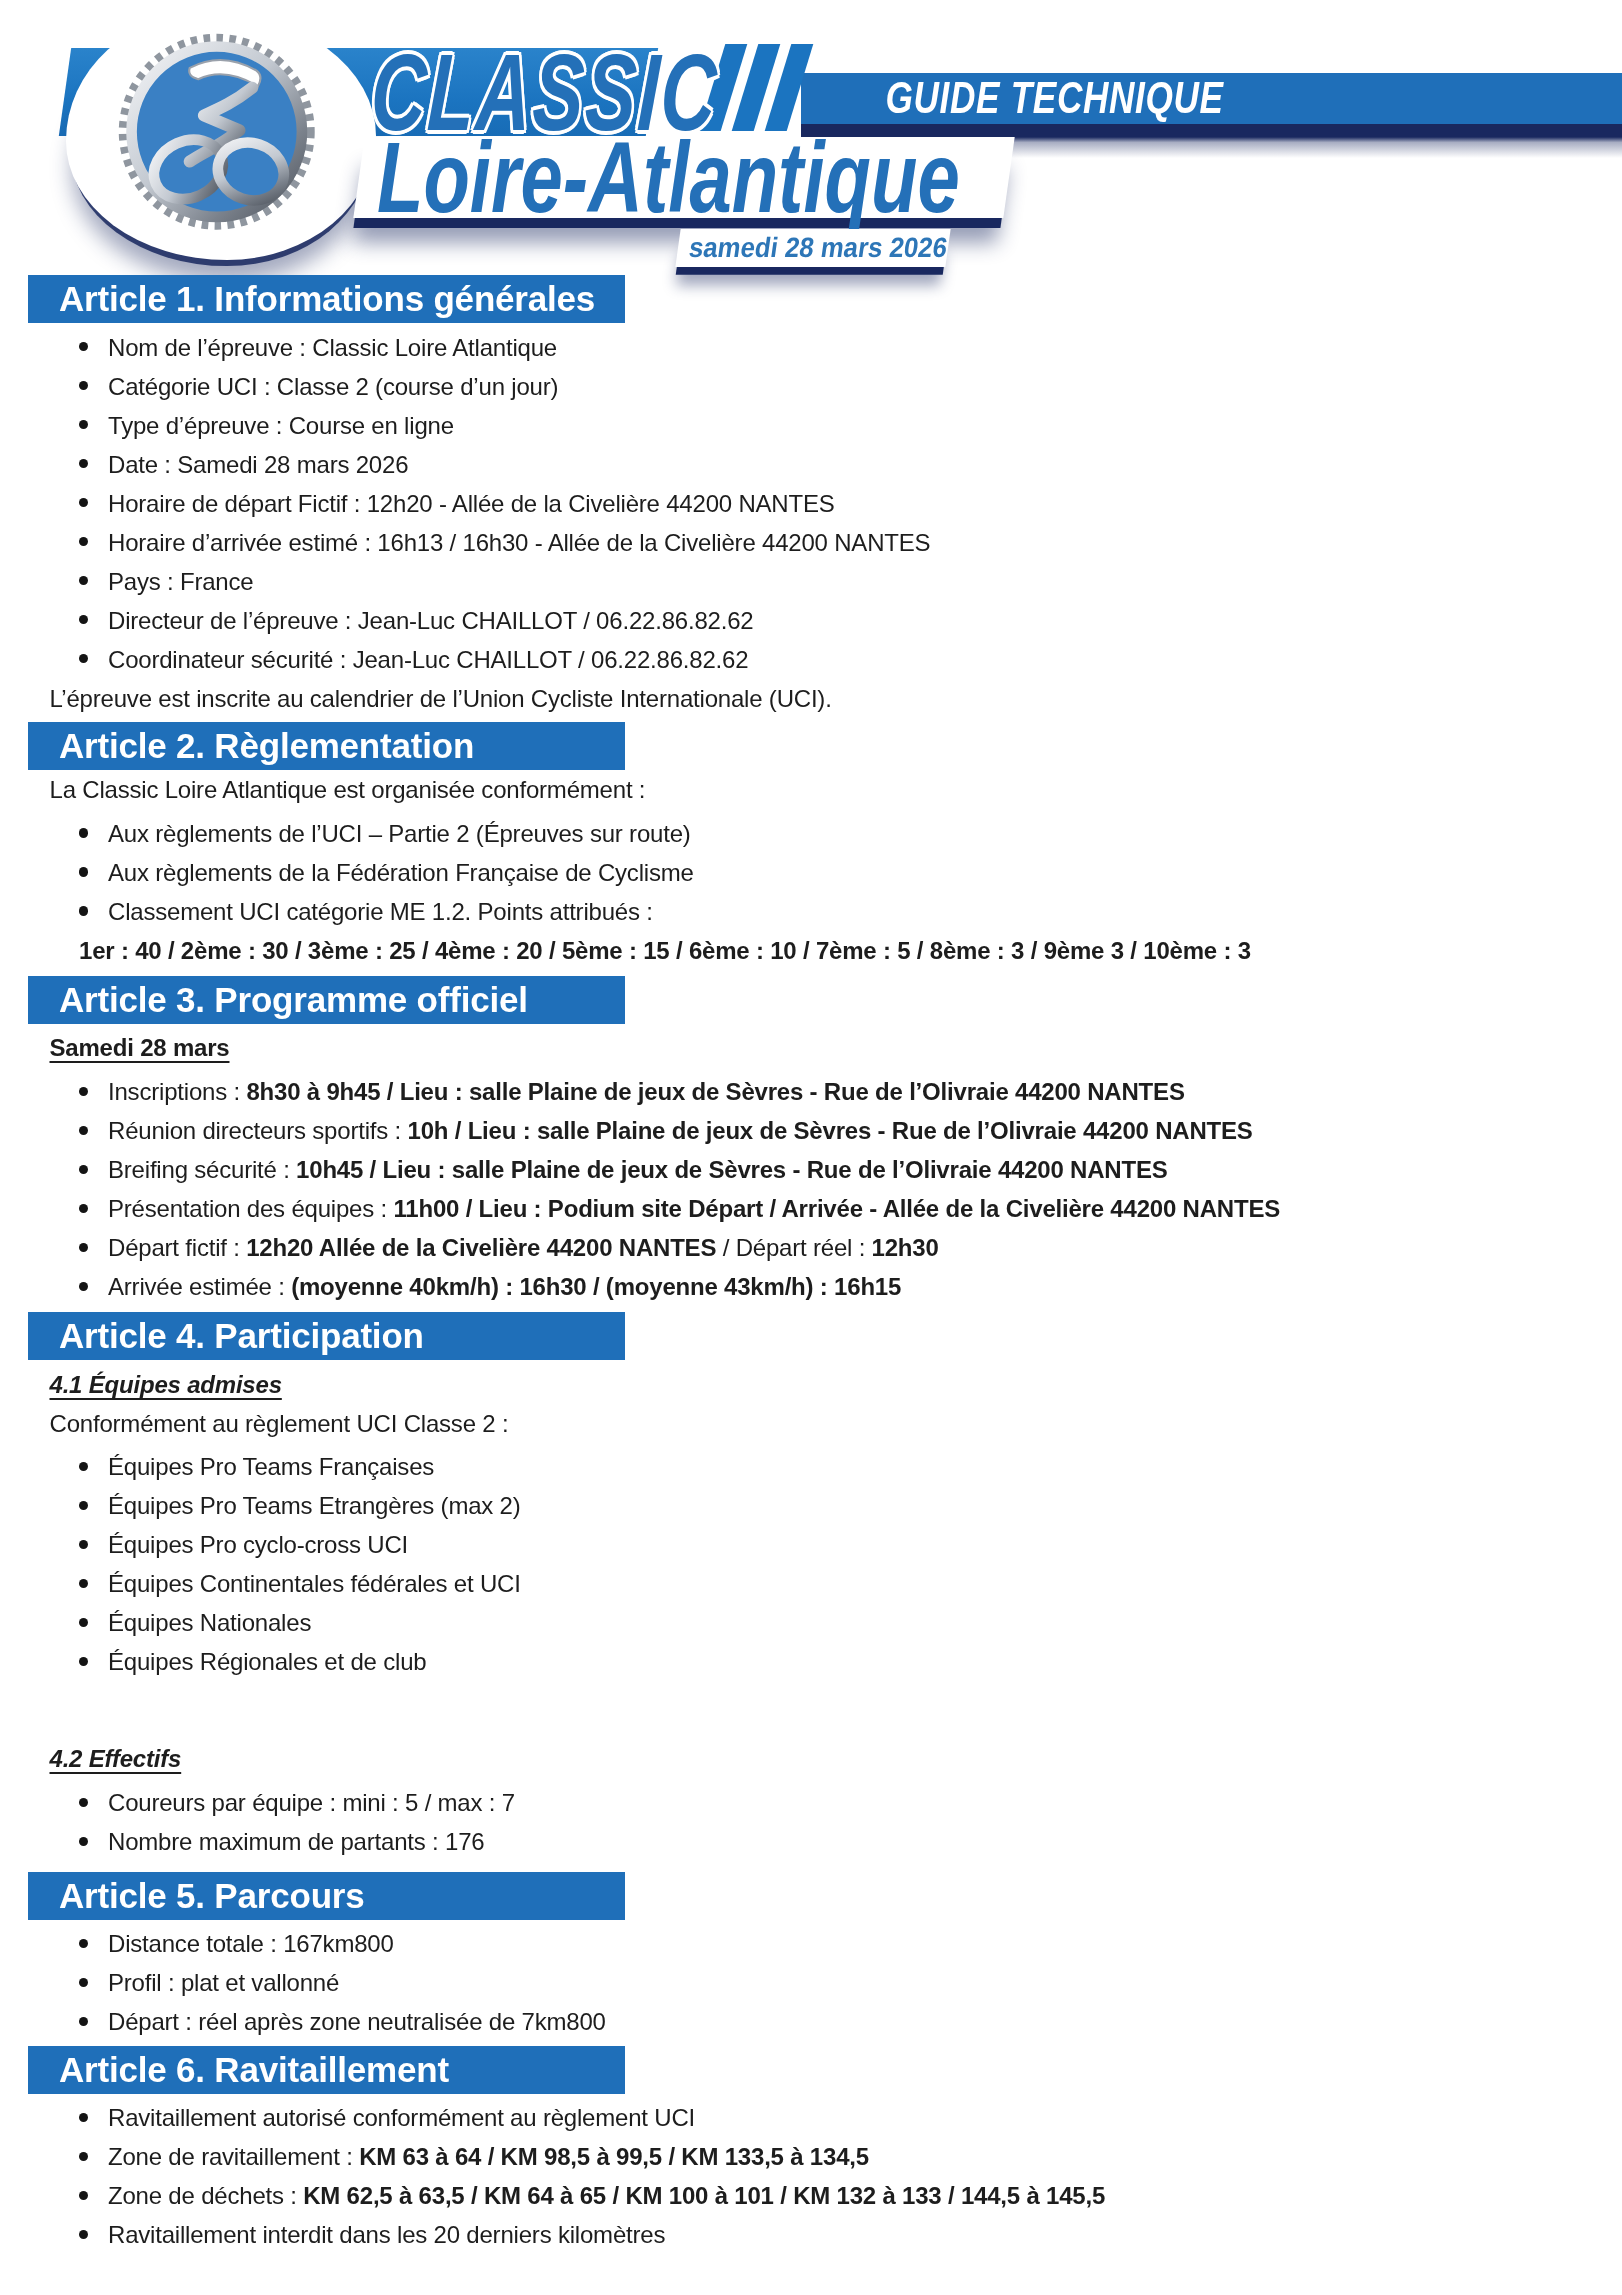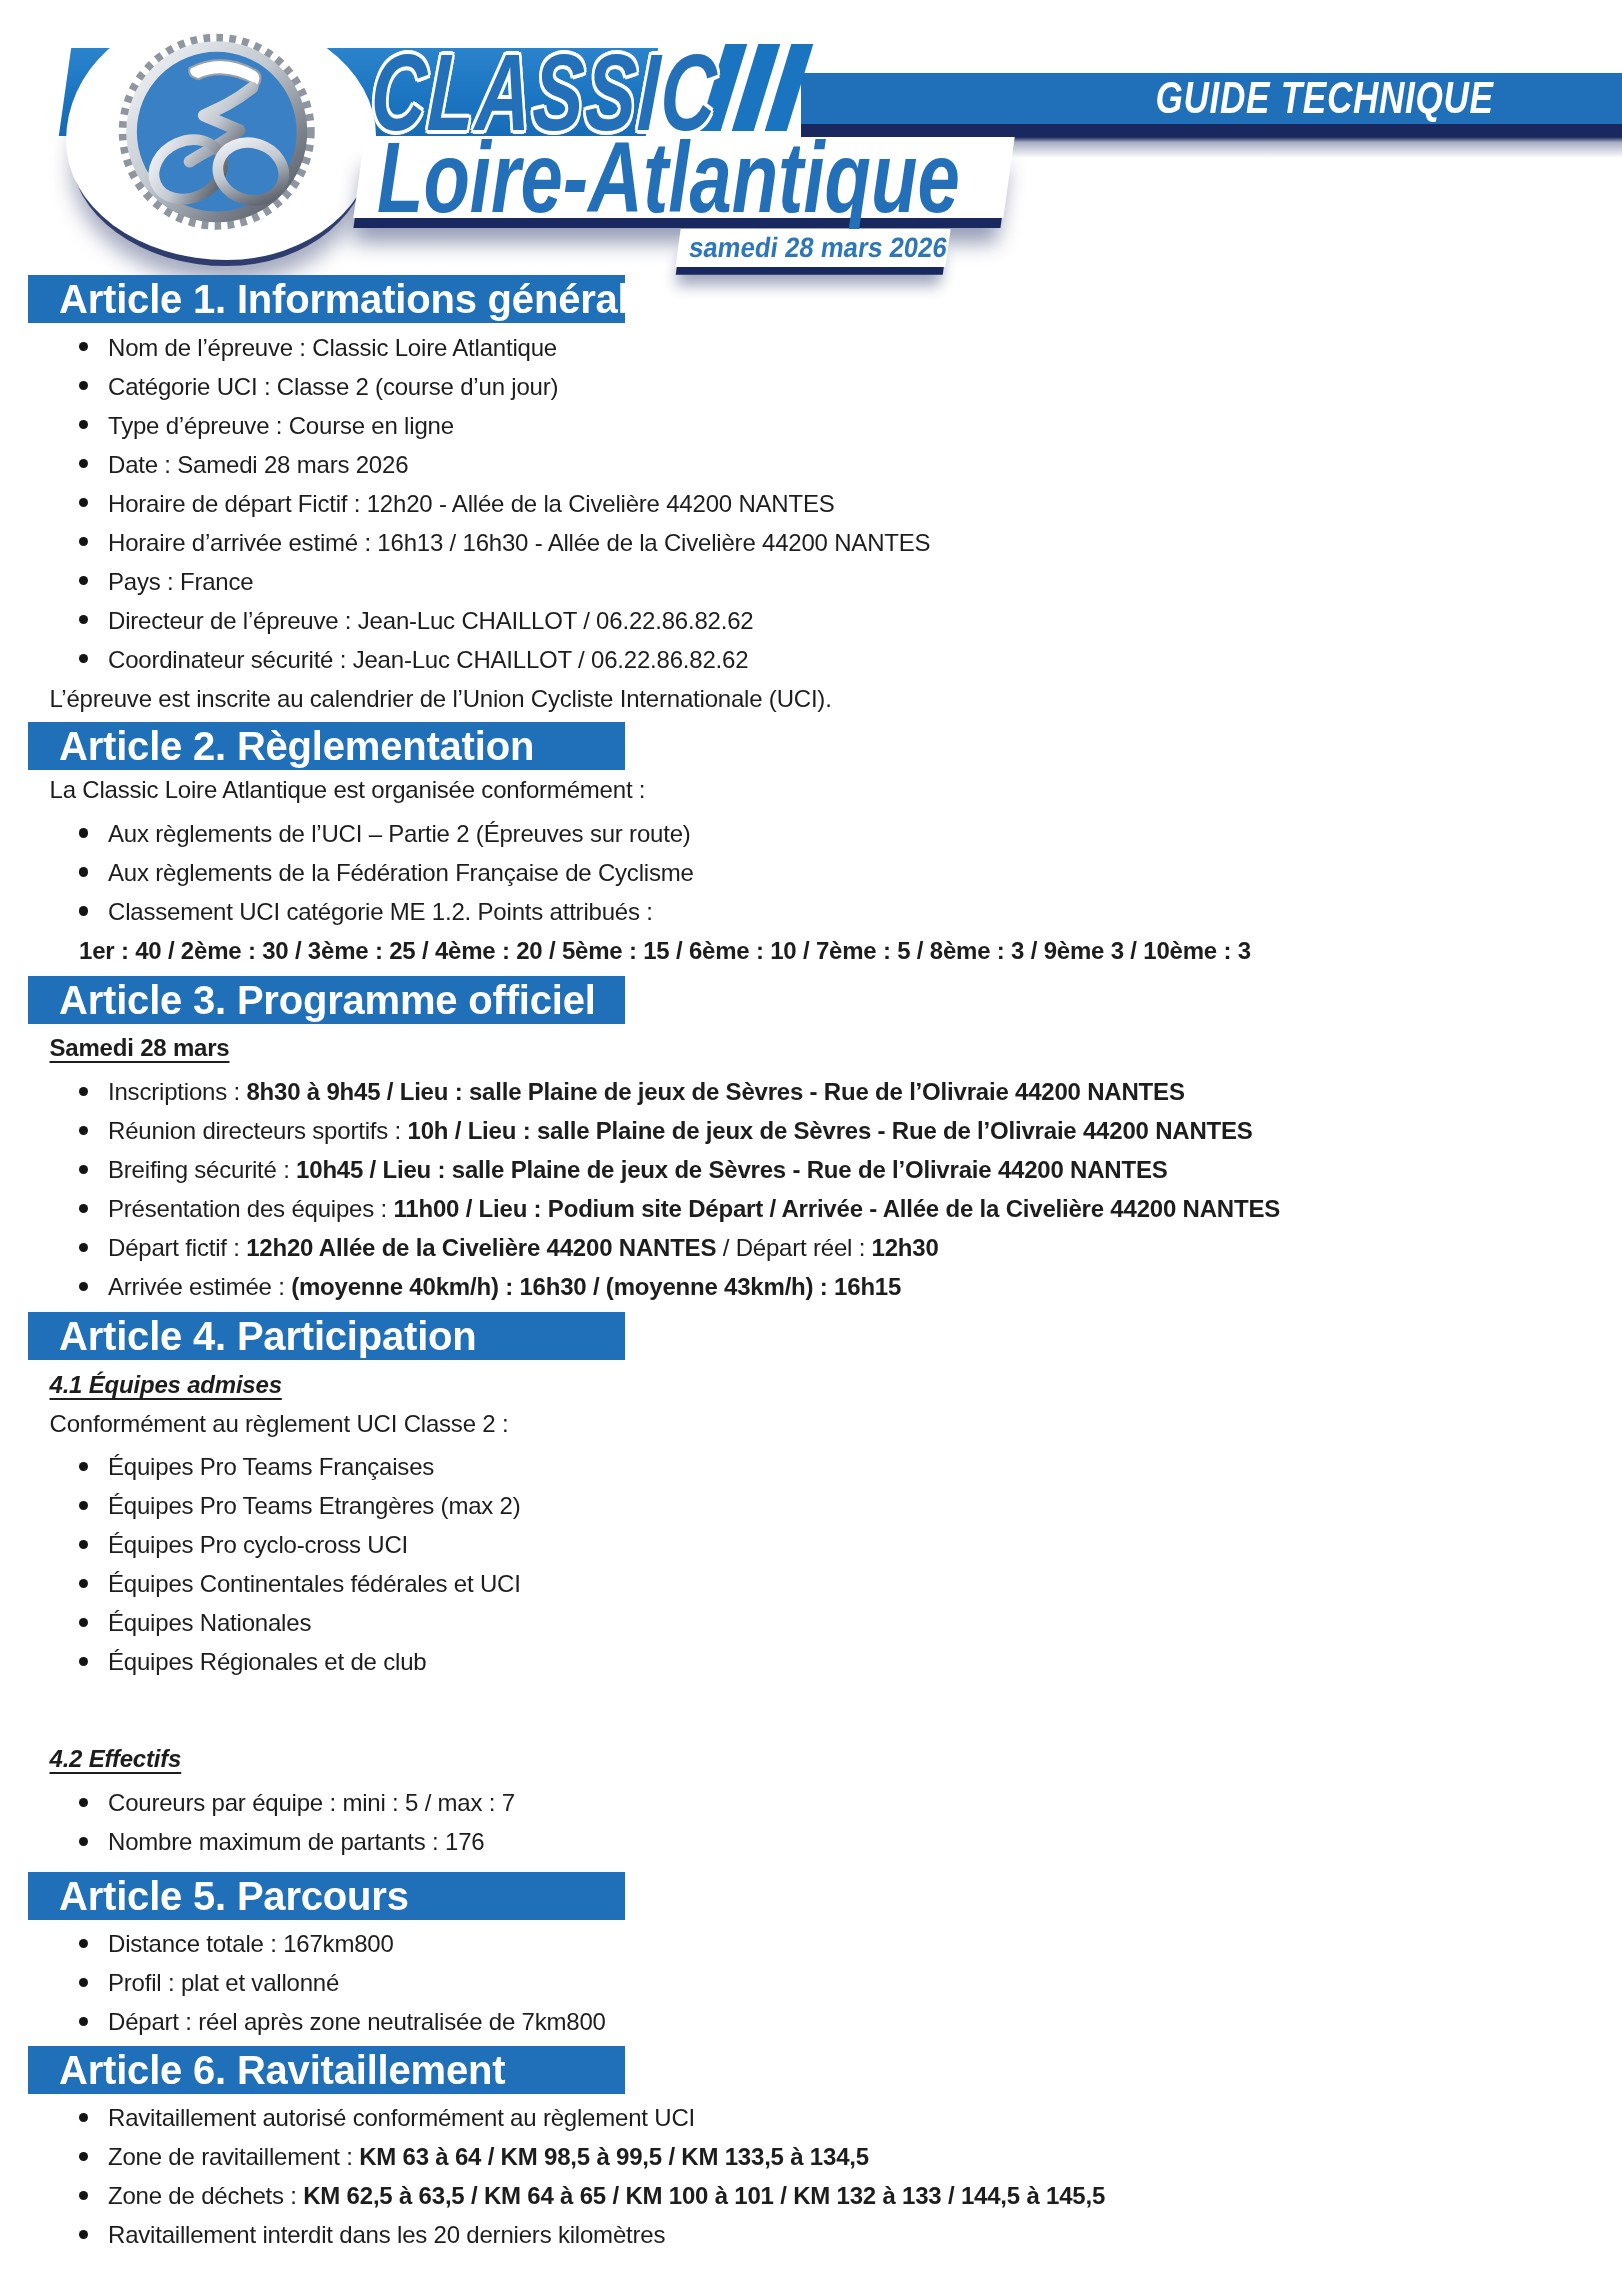--- a/index.html
+++ b/index.html
@@ -7,21 +7,21 @@
     width:1623px;height:2295px;position:relative;overflow:hidden;
     background:#ffffff;color:#1d1d1d;
     font-family:"Liberation Sans",sans-serif;
   }
   
   header{position:absolute;top:0;left:0;width:1623px;height:285px}
   .band-a{position:absolute;left:65px;top:48px;width:587px;height:88px;
     background:linear-gradient(180deg,#2a83cb 0%,#1b74c0 60%,#186cb6 100%);
     transform:skewX(-8deg);z-index:1}
   .guide-bar{position:absolute;left:801px;right:0;top:73px;height:51px;
-    background:#1f6fb9;color:#fff;text-align:right;z-index:1}
+    background:#1f6fb9;color:#fff;text-align:left;z-index:1}
   .guide-bar .gt{display:inline-block;font-size:44px;font-weight:bold;font-style:italic;
     line-height:49px;letter-spacing:0.8px;transform:scaleX(.8);transform-origin:100% 50%;
     margin-right:129px;white-space:nowrap}
   .guide-shadow{position:absolute;left:801px;right:0;top:124px;height:34px;z-index:0;
     background:linear-gradient(to bottom,#19285f 0px,#19285f 13px,rgba(25,40,95,.38) 18.4px,rgba(25,40,95,0) 100%)}
   .blob{position:absolute;left:66px;top:12.3px;width:310px;height:248px;background:#fff;
     border-radius:46% 54% 48% 52% / 52% 50% 50% 48%;z-index:2;
     box-shadow:0 10.7px 0 -4.6px rgba(25,40,95,.85),0 28px 21.5px -6.1px rgba(25,40,95,.40)}
   .blob svg{position:absolute;left:50%;top:50%;transform:translate(-52%,-52%)}
   .classic{position:absolute;left:374px;top:38px;z-index:3;font-size:109px;line-height:1;
@@ -42,21 +42,21 @@
     transform:skewX(-8deg);z-index:4;text-align:center;
     box-shadow:0 9.2px 0 -1.5px #19285f,0 21.5px 14px -3.1px rgba(25,40,95,.4)}
   .date-box .dt{display:inline-block;font-size:28px;font-weight:bold;color:#2d76b7;
     line-height:38px;transform:scaleX(.92);white-space:nowrap}
   
   main{position:absolute;top:0;left:28px;right:38px;z-index:5}
   section{margin:0}
   .s1{margin-top:275px}.s2{margin-top:4.6px}.s3{margin-top:6.1px}
   .s4{margin-top:6.1px}.s5{margin-top:10.7px}.s6{margin-top:4.6px}
   .art-bar{width:597px;height:48px;line-height:48px;background:#1f6fb9;color:#fff;
-    font-size:40px;font-weight:bold;padding-left:31px;box-sizing:border-box;margin:0;
+    font-size:35px;font-weight:bold;padding-left:31px;box-sizing:border-box;margin:0;
     white-space:nowrap;letter-spacing:-0.2px}
   .art-body{font-size:24px;line-height:39px;letter-spacing:-0.2px}
   .bullets{list-style:none;margin:4.6px 0 0 0;padding:0}
   .bullets li{position:relative;padding-left:80px;line-height:39px}
   .bullets li::before{content:"";position:absolute;left:51px;top:14.6px;width:9.2px;height:9.2px;
     border-radius:50%;background:#141414}
   .plain{margin:0 0 0 0;padding-left:21.5px}
   .points{margin:0;padding-left:51px;font-weight:bold}
   .subhead{margin:4.6px 0 0 0;padding-left:21.5px;font-weight:bold;
     text-decoration:underline;text-decoration-thickness:2.3px;text-underline-offset:5.4px}

